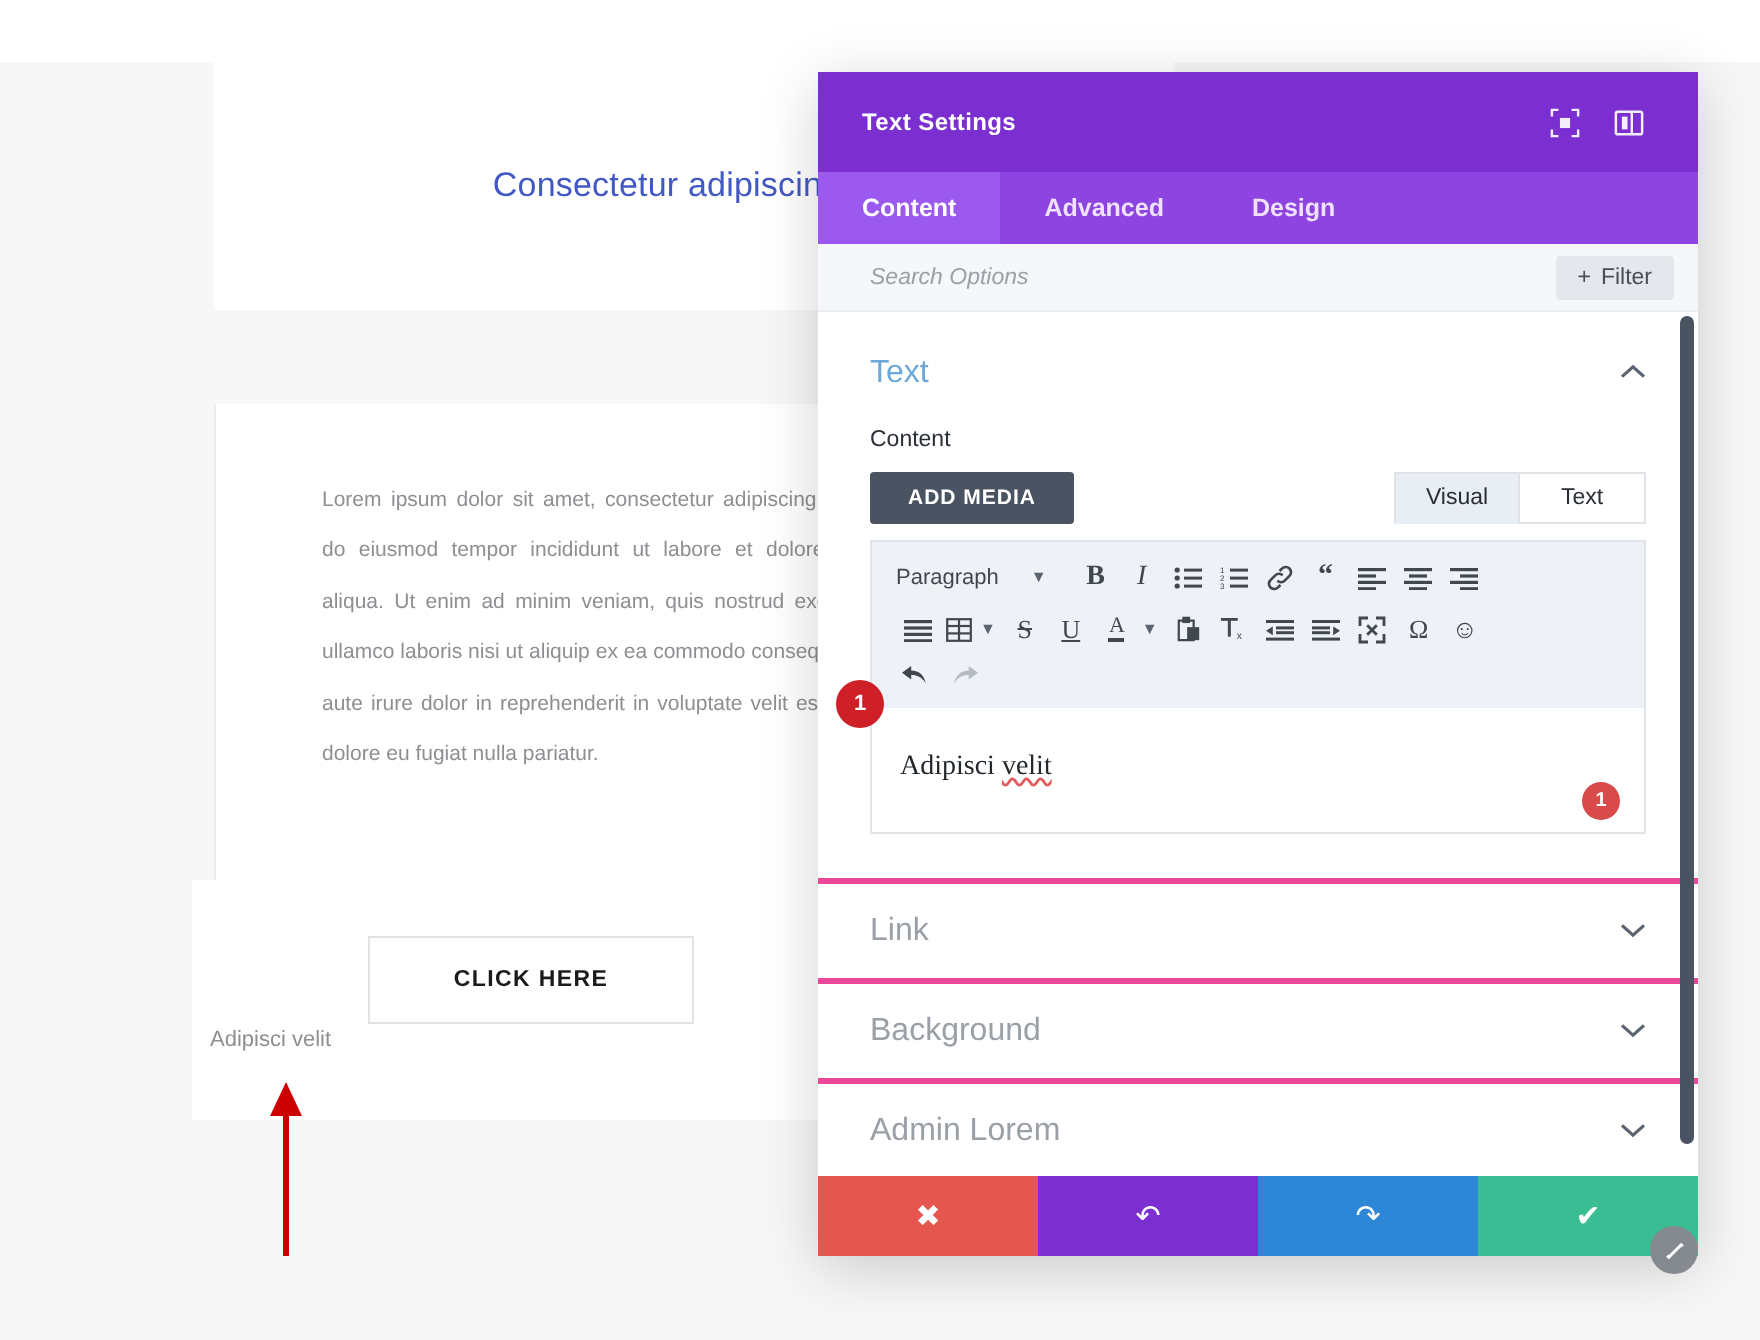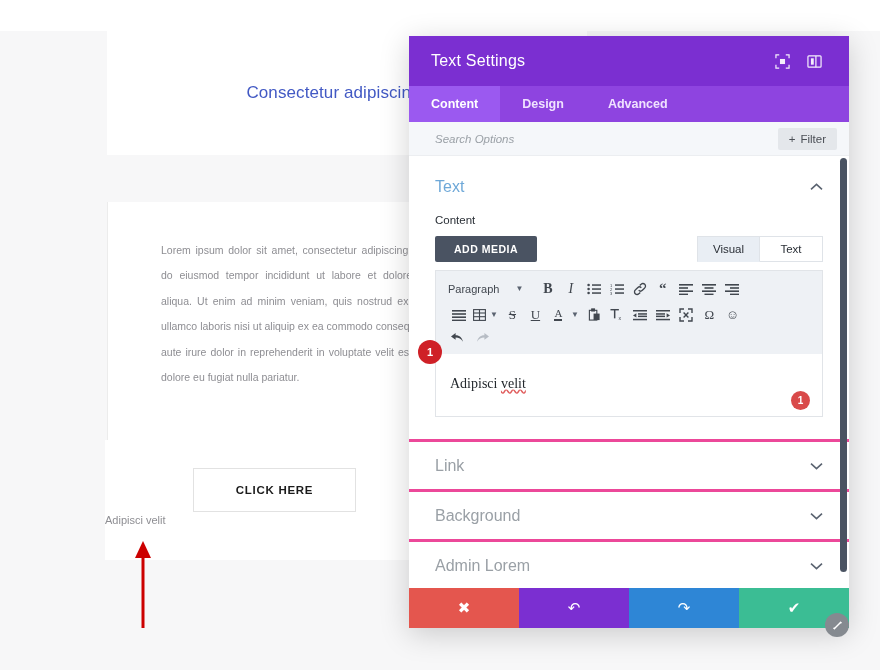--- a/index.html
+++ b/index.html
@@ -41,21 +41,21 @@
   #body-paragraph {
     position: absolute; left: 53px; top: 36px;
     width: 290px;
     color: #8e8e93;
     font-size: 10.5px;
     line-height: 2.42;
     text-align: justify;
   }
 
   #cta-section {
-    position: absolute; left: 105px; top: 440px;
+    position: absolute; left: 96px; top: 440px;
     width: 480px; height: 120px;
     background: #ffffff;
   }
   #cta-button {
     position: absolute; left: 88px; top: 28px;
     width: 163px; height: 44px;
     border: 1px solid #e2e2e2;
     background: #ffffff;
     display: flex; align-items: center; justify-content: center;
     font-size: 11.5px; font-weight: 700; letter-spacing: .7px;
@@ -78,21 +78,21 @@
     box-shadow: 0 6px 28px rgba(0,0,0,.18);
     display: flex; flex-direction: column;
     overflow: hidden;
   }
   #modal-header {
     height: 50px; background: #7b2fd1;
     display: flex; align-items: center;
     padding: 0 22px;
     flex: 0 0 auto;
   }
-  #modal-title { color:#fff; font-size:16px; font-weight:400; letter-spacing:.2px; flex:1; }
+  #modal-title { color:#fff; font-size:12px; font-weight:700; letter-spacing:.2px; flex:1; }
   .header-icon-btn {
     width: 26px; height: 26px; display:flex; align-items:center; justify-content:center;
     margin-left: 6px; opacity:.92;
   }
 
   #modal-tabs {
     height: 36px; background: #8e44e0; display:flex; flex:0 0 auto;
   }
   .modal-tab {
     padding: 0 22px; height: 100%;
@@ -254,22 +254,22 @@
       <svg width="15" height="15" viewBox="0 0 16 16" fill="none" stroke="#ffffff" stroke-width="1.3">
         <rect x="1" y="2" width="14" height="12" rx="1"></rect>
         <rect x="4.2" y="4.6" width="3" height="6.8" fill="#ffffff" stroke="none"></rect>
         <line x1="9.5" y1="2" x2="9.5" y2="14"></line>
       </svg>
     </div>
   </div>
 
   <div id="modal-tabs">
     <div class="modal-tab active">Content</div>
+    <div class="modal-tab">Advanced</div>
     <div class="modal-tab">Design</div>
-    <div class="modal-tab">Advanced</div>
   </div>
 
   <div id="search-row">
     <input id="search-input-field" type="text" placeholder="Search Options" style="">
     <div id="filter-button">
       <span>+</span>
       <span>Filter</span>
     </div>
   </div>
 

